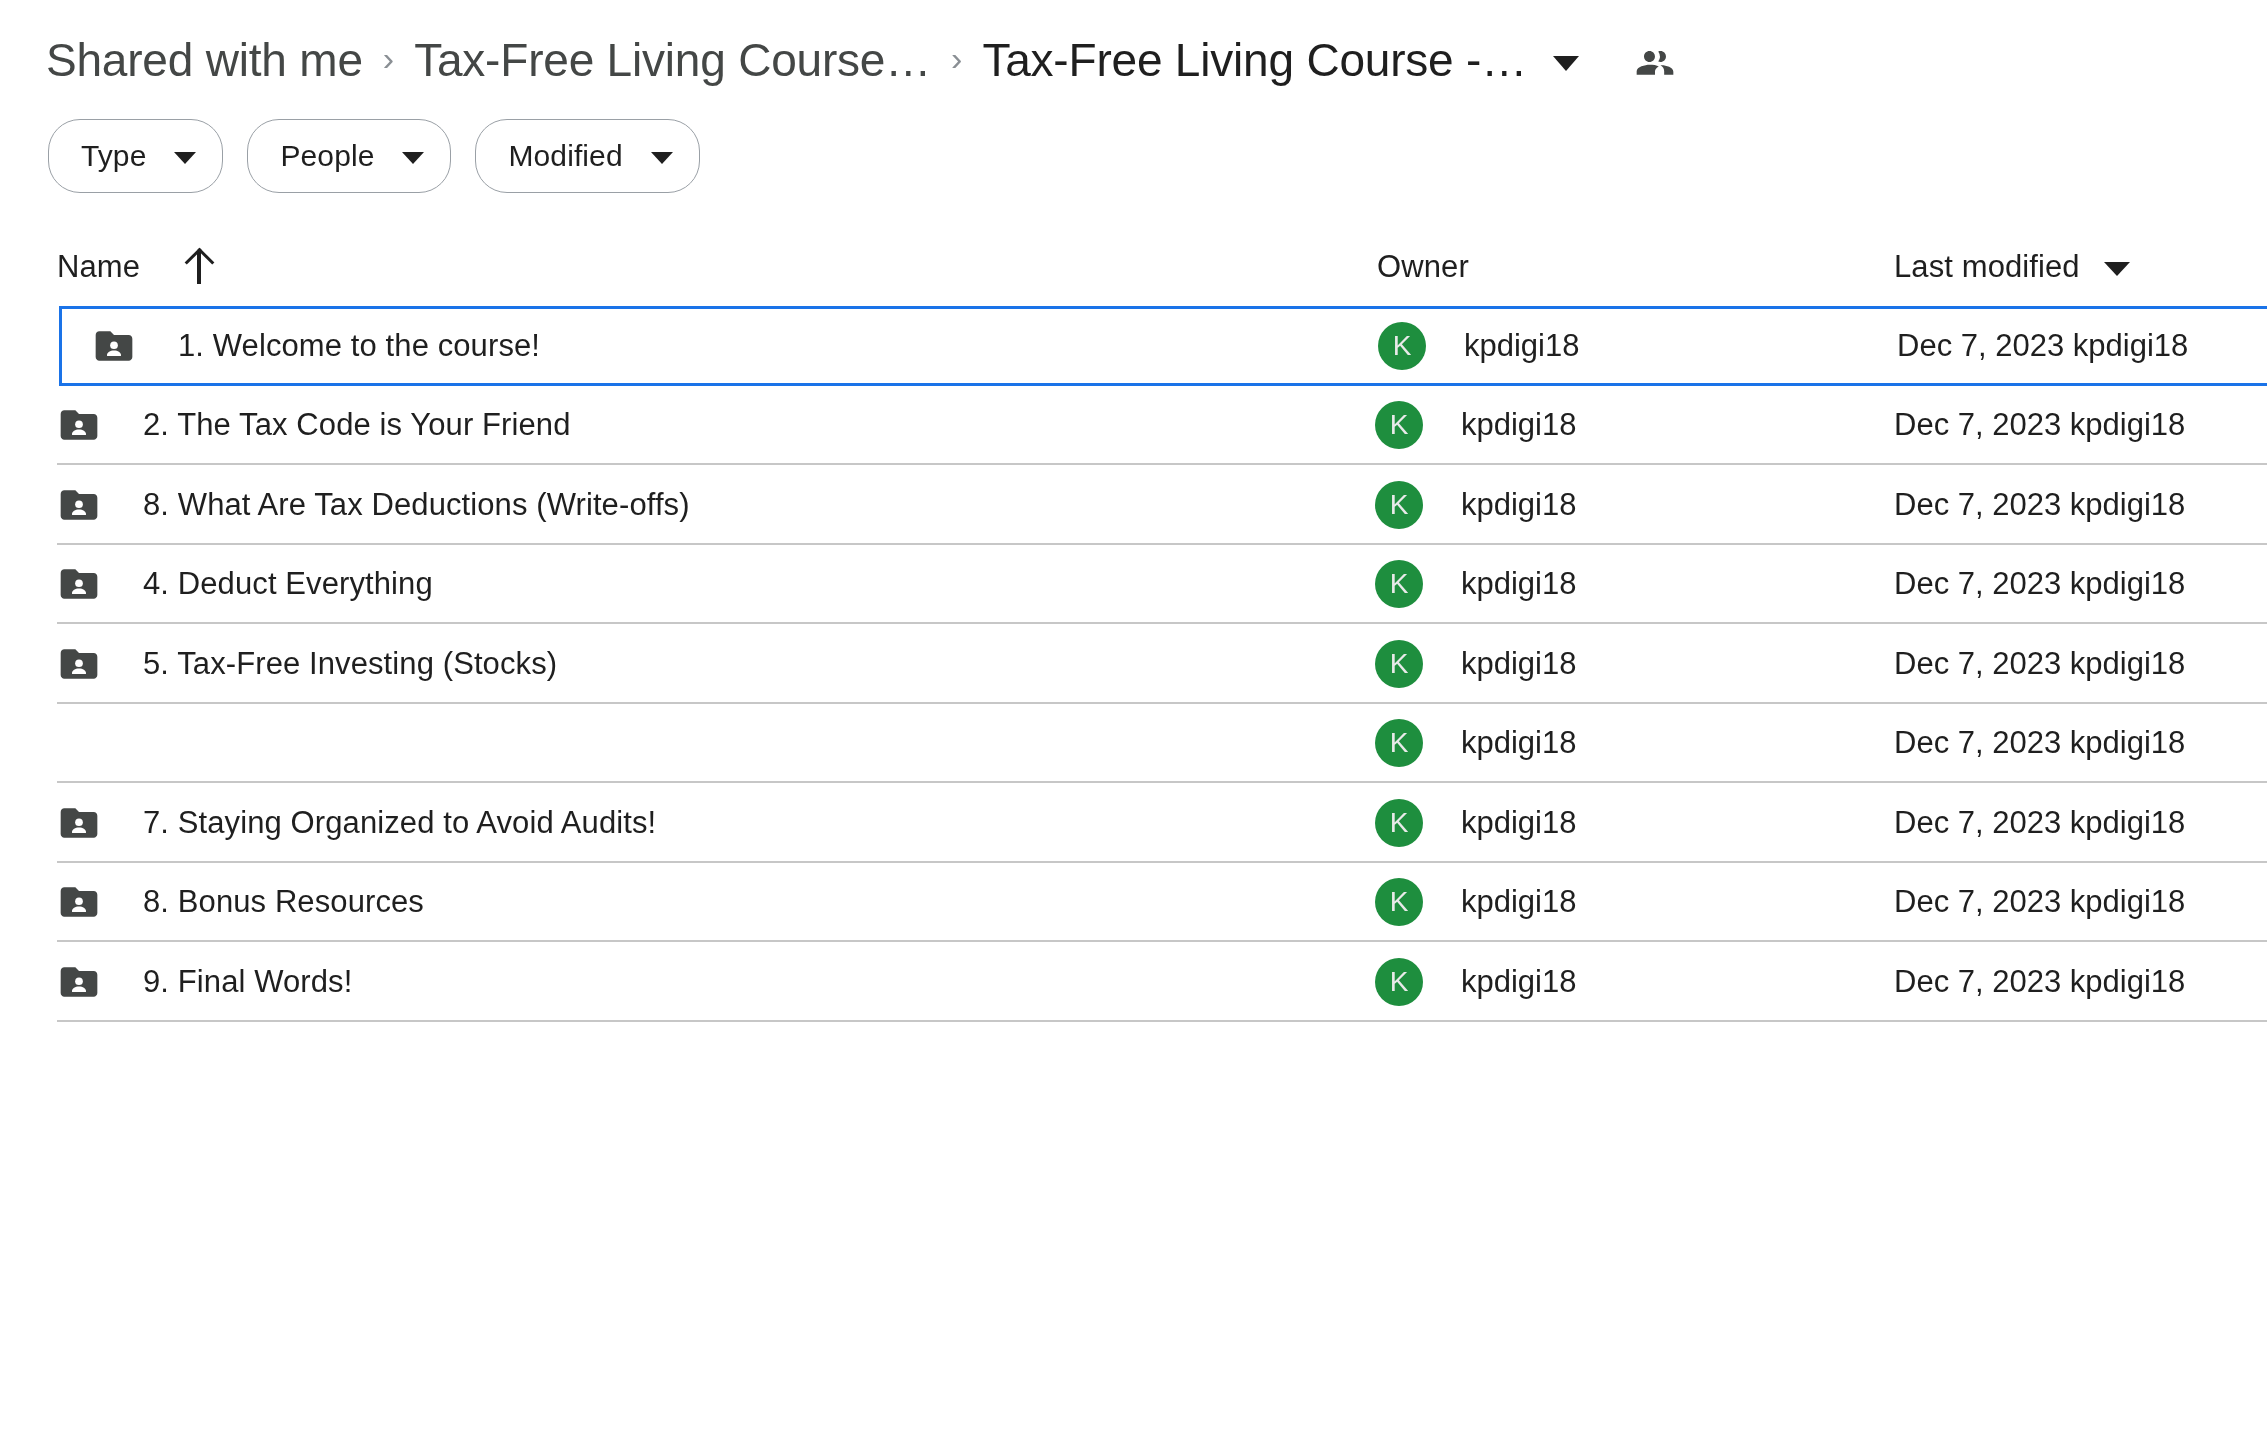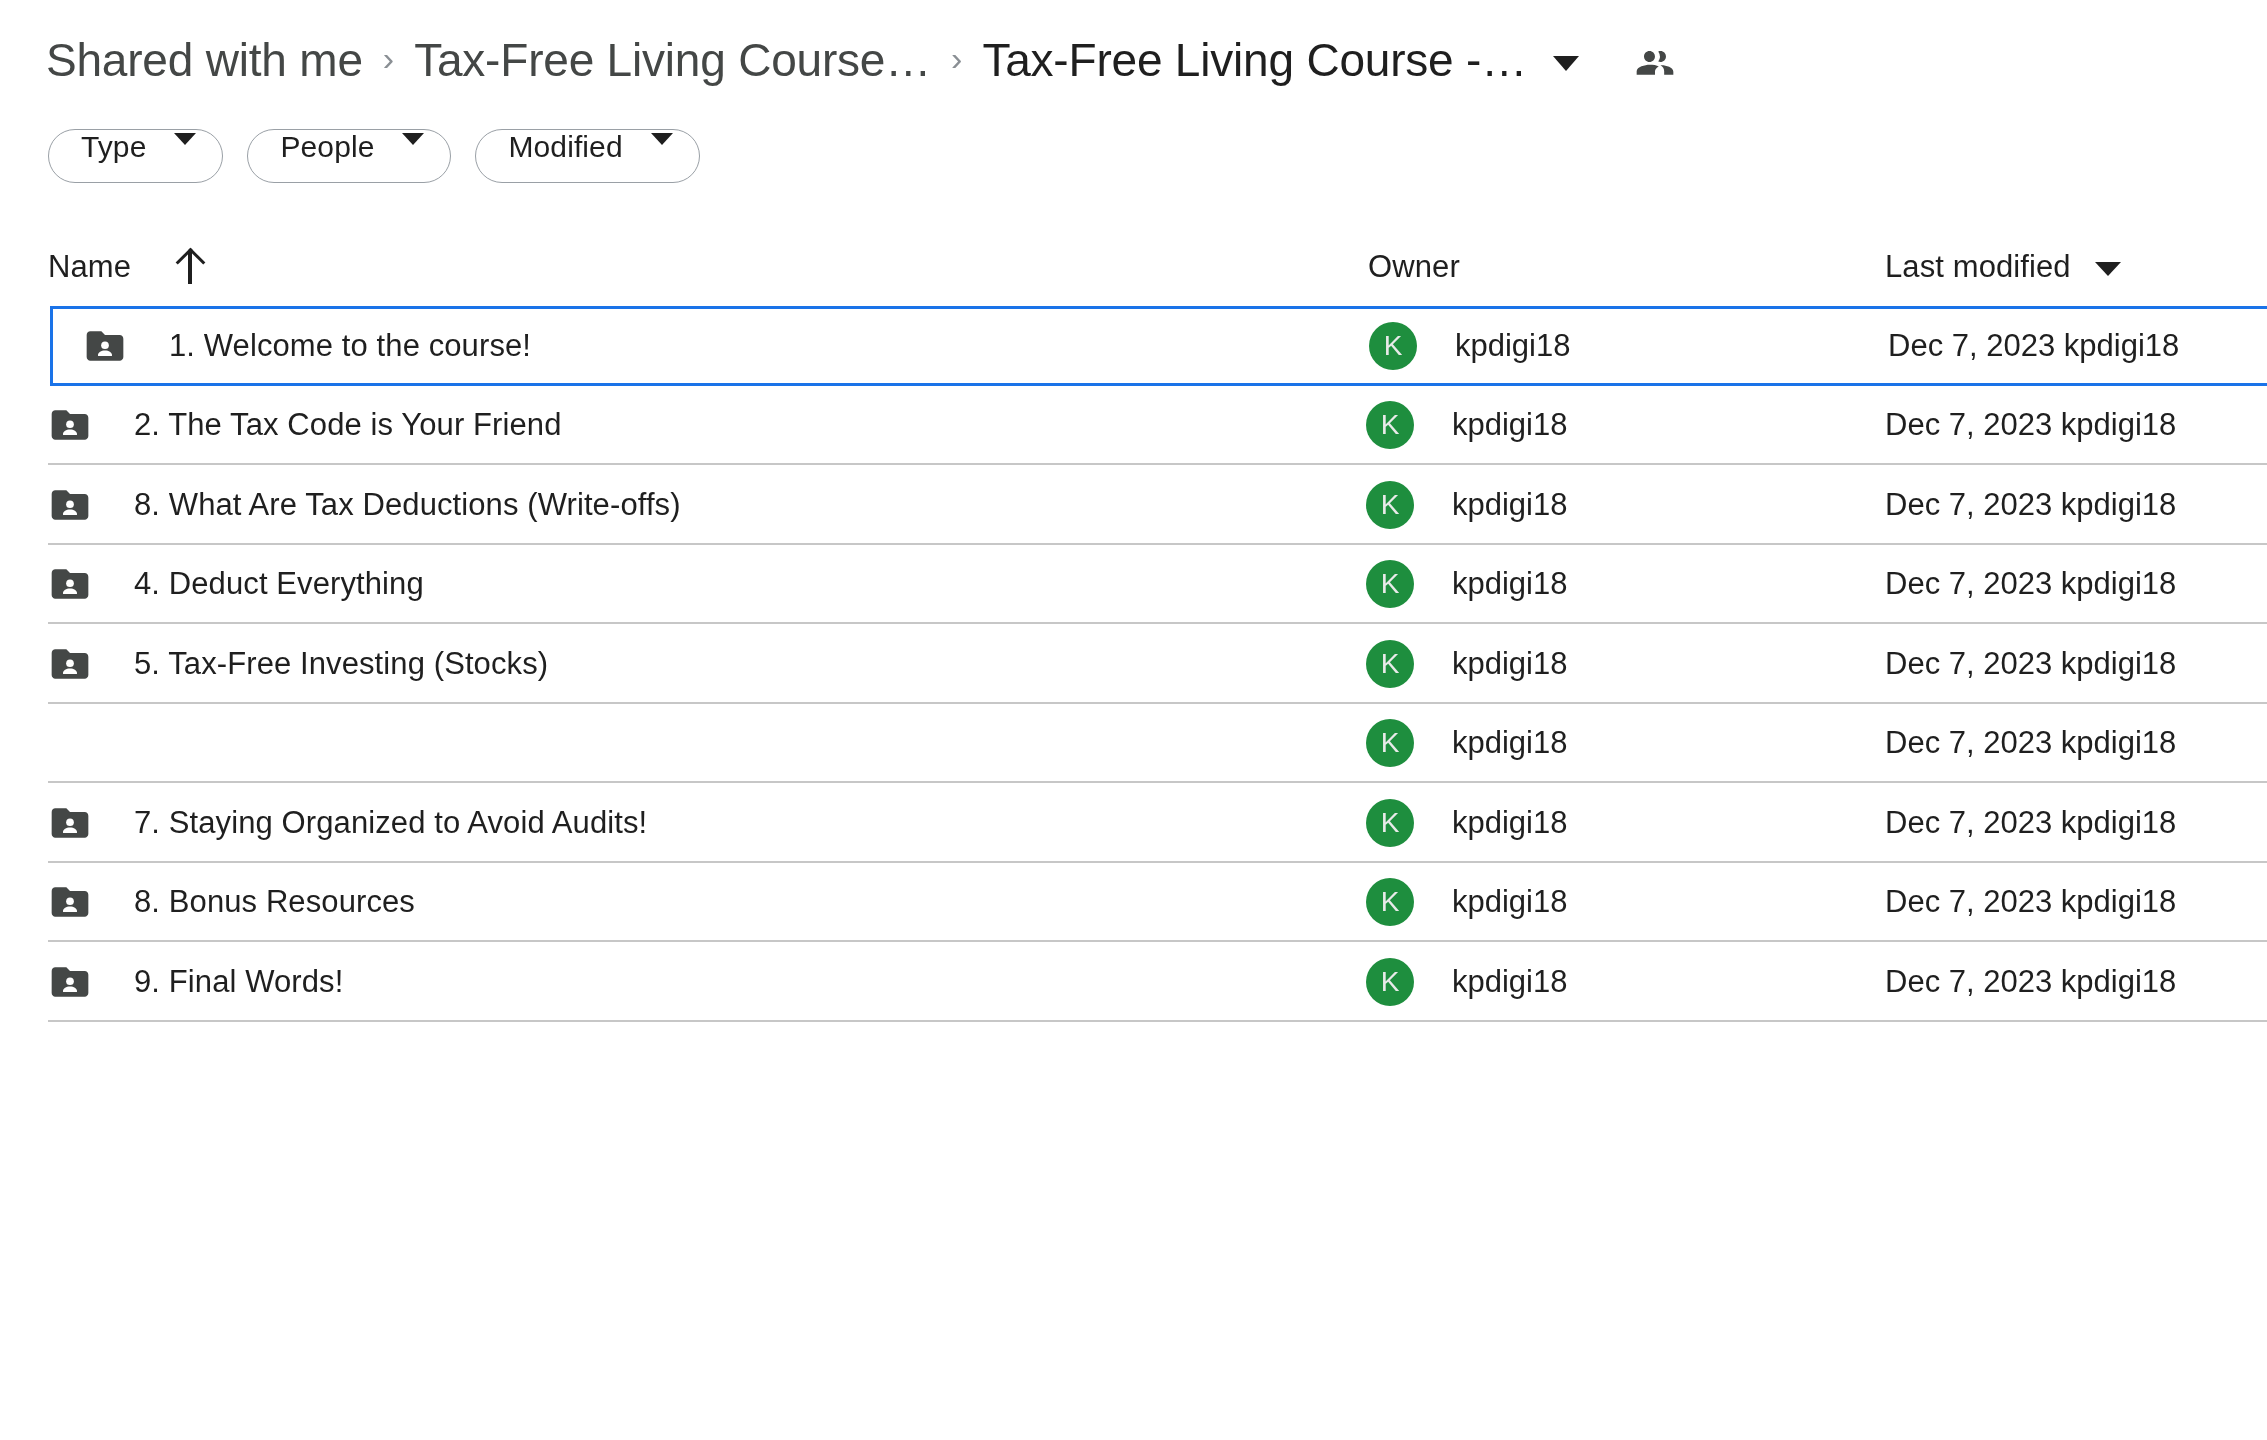--- a/index.html
+++ b/index.html
@@ -68,22 +68,22 @@
   .filters {
     display: flex;
     align-items: center;
     gap: 24px;
     padding-left: 48px;
     height: 92px;
     margin-top: -10px;
   }
   .chip {
     display: inline-flex;
-    align-items: flex-start;
-    height: 54px;
+    align-items: center;
+    height: 74px;
     padding: 0 26px 0 32px;
     border: 1.5px solid #9aa0a6;
     border-radius: 32px;
     background: #fff;
     cursor: pointer;
   }
   .chip-label {
     font-size: 30px;
     color: #1f1f1f;
     letter-spacing: 0.1px;
@@ -94,20 +94,21 @@
     border-right: 11px solid transparent;
     border-top: 12px solid #1f1f1f;
     margin-left: 28px;
     margin-top: 3px;
   }
 
   
   .table {
     margin-top: 26px;
     width: 100%;
+    padding-left: 9px;
   }
   .thead {
     position: relative;
     height: 78px;
     display: flex;
     align-items: center;
   }
   .col-name   { position: absolute; left: 48px;  display: flex; align-items: center; }
   .col-owner  { position: absolute; left: 1368px; display: flex; align-items: center; justify-content: flex-end; }
   .col-mod    { position: absolute; left: 1885px; display: flex; align-items: center; }

